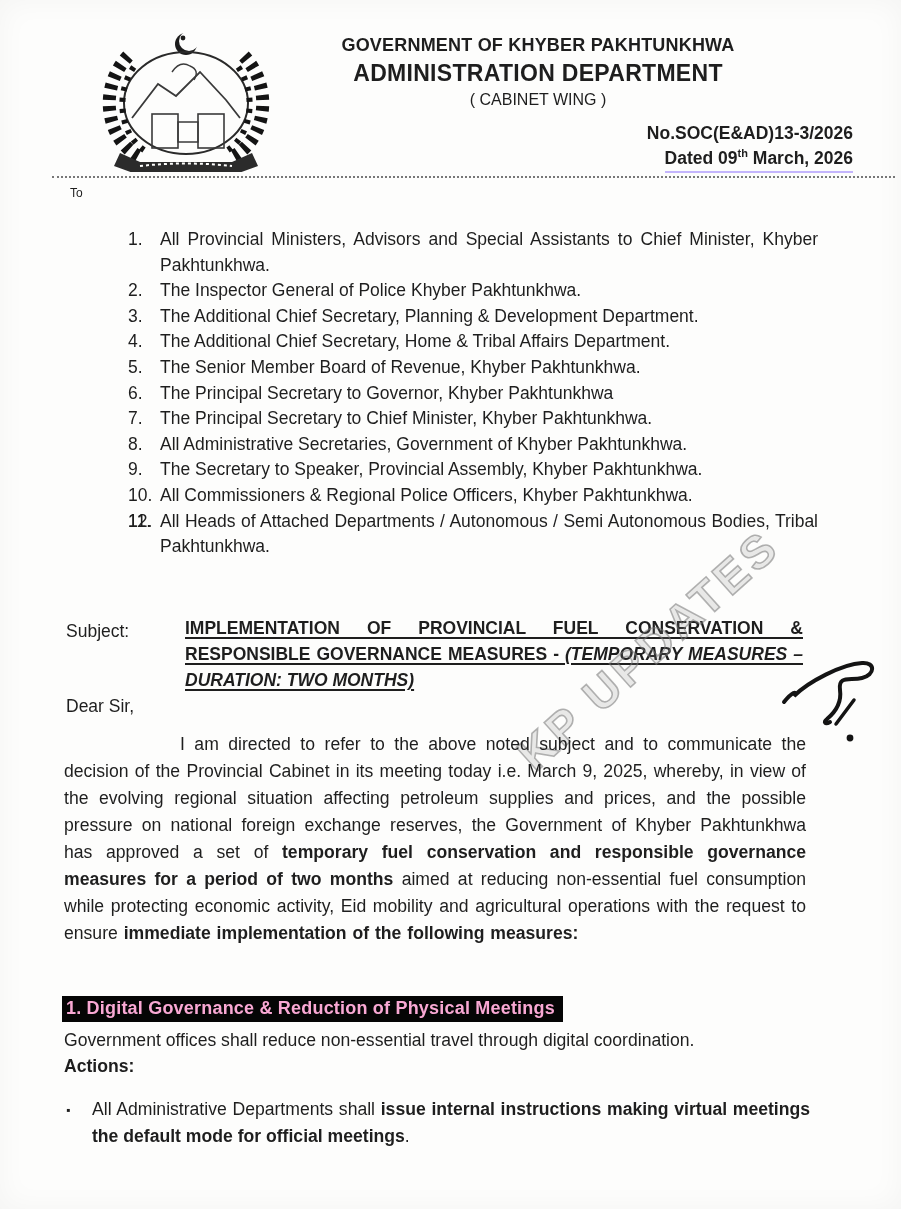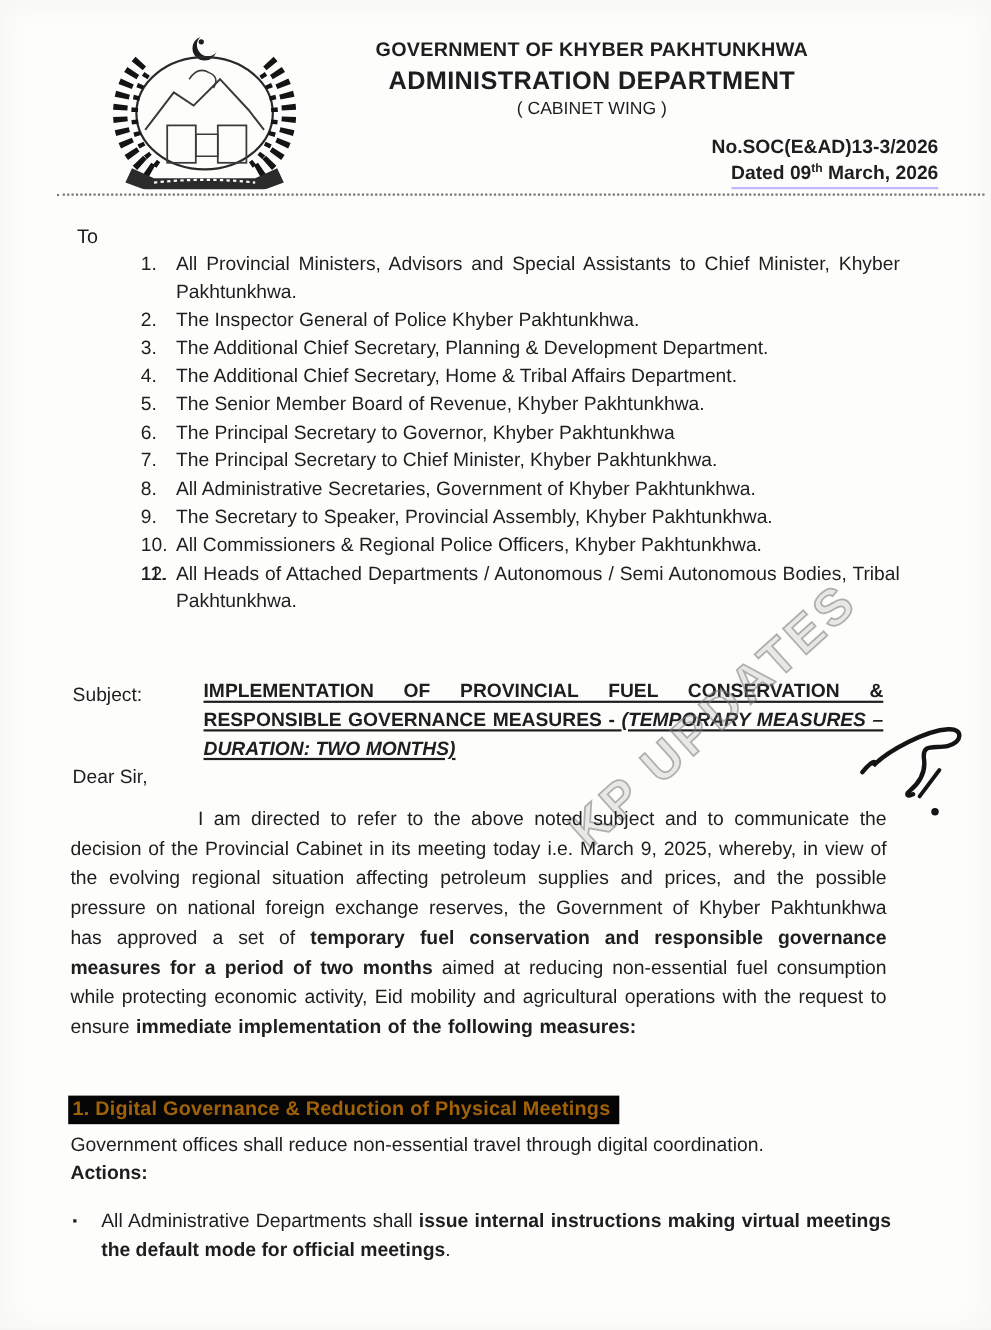--- a/index.html
+++ b/index.html
@@ -19,21 +19,21 @@
   .hdr{position:absolute;left:318px;top:34px;width:440px;text-align:center;line-height:1.25;}
   .hdr .l1{font-size:18px;font-weight:bold;letter-spacing:.2px;}
   .hdr .l2{font-size:23px;font-weight:bold;letter-spacing:.3px;margin-top:2px;}
   .hdr .l3{font-size:16px;font-weight:normal;margin-top:3px;}
   .refblock{position:absolute;right:48px;top:122px;text-align:right;font-weight:bold;font-size:17.5px;line-height:1.35;}
   .refblock .dateline{border-bottom:2px solid #c4b5fd;padding-bottom:1px;display:inline-block;}
   sup{font-size:11px;}
   .dotted-rule{position:absolute;left:52px;right:6px;top:176px;border-top:2px dotted #777;}
 
   
-  .to{position:absolute;left:70px;top:186px;font-size:18px;margin-top:19px;}
+  .to{position:absolute;left:70px;top:186px;font-size:12px;}
   .addr-list{position:absolute;left:128px;top:227px;width:690px;font-size:17.5px;line-height:25.6px;}
   .addr{position:relative;padding-left:32px;text-align:justify;}
   .addr .num{position:absolute;left:0;top:0;}
 
   
   .subject-label{position:absolute;left:66px;top:621px;font-size:17.5px;}
   .subject-text{
     position:absolute;left:185px;top:615px;width:618px;
     font-size:17.5px;font-weight:bold;line-height:26px;text-align:justify;
   }
@@ -45,21 +45,21 @@
   
   .body-par{
     position:absolute;left:64px;top:731px;width:742px;
     font-size:17.6px;line-height:27px;text-align:justify;text-indent:116px;
     word-spacing:1px;
   }
 
   
   .sec-heading{
     position:absolute;left:62px;top:996px;
-    background:#050505;color:#a16207;font-weight:bold;font-size:18px;
+    background:#050505;color:#f9a8d4;font-weight:bold;font-size:18px;
     padding:2px 8px 3px 4px;letter-spacing:.2px;
   }
   .sec-intro{position:absolute;left:64px;top:1030px;width:760px;font-size:17.6px;}
   .actions-label{position:absolute;left:64px;top:1056px;font-size:17.6px;font-weight:bold;}
   .bullet-row{position:absolute;left:92px;top:1096px;width:718px;font-size:17.6px;line-height:27px;text-align:justify;}
   .bullet-row .sq{position:absolute;left:-26px;top:1px;font-size:12px;}
 
   
   .watermark{
     position:absolute;left:468px;top:560px;width:360px;height:180px;

